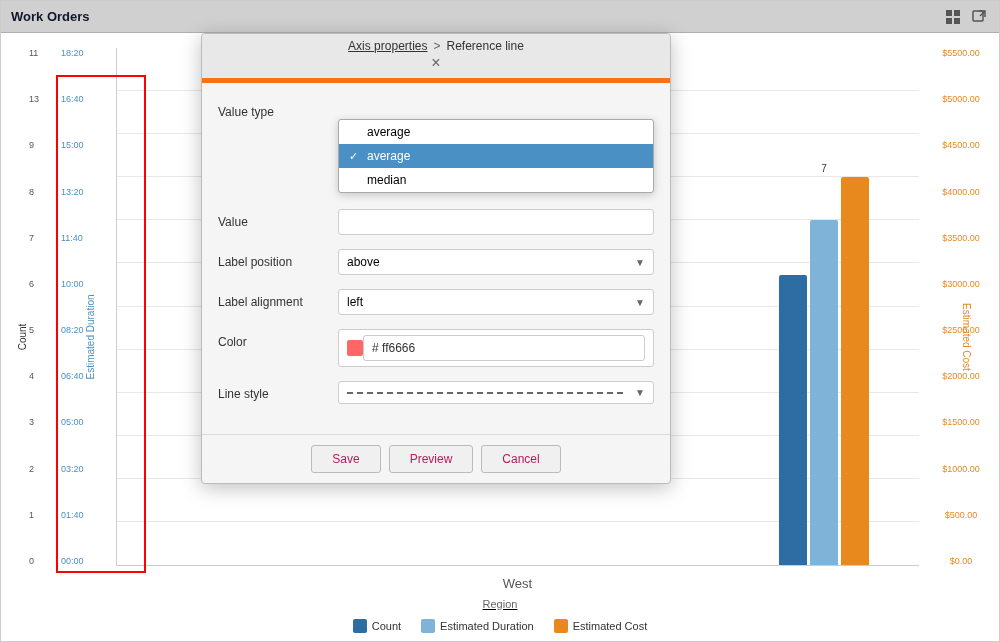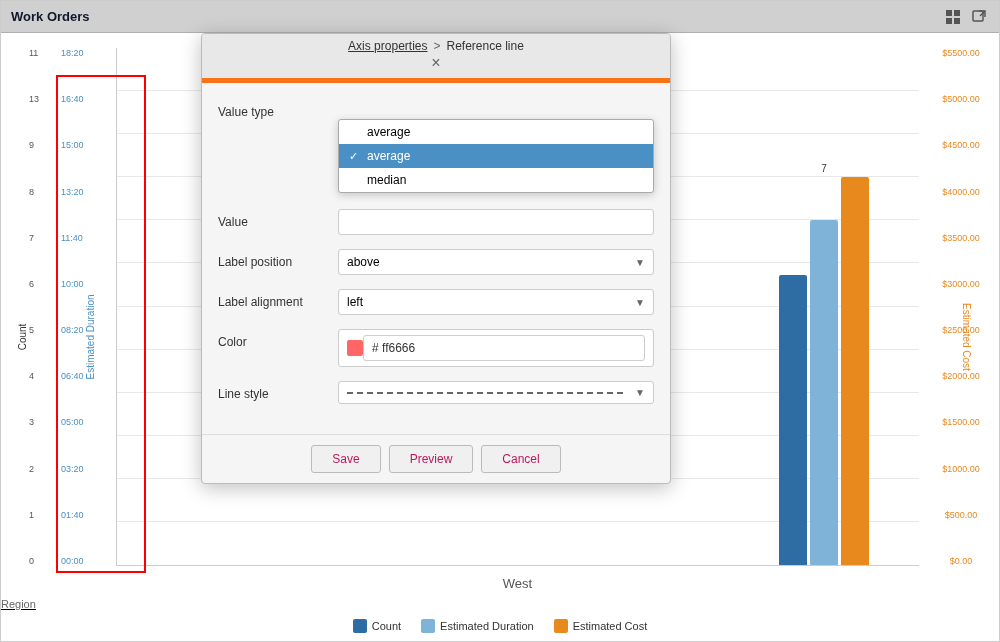--- a/index.html
+++ b/index.html
@@ -406,21 +406,21 @@
       <div class="y-tick-orange">$5000.00</div>
       <div class="y-tick-orange">$5500.00</div>
     </div>
 
     <div style="position:absolute;right:-2px;top:50%;transform:translateY(-50%) rotate(90deg);color:#e8891e;font-size:10px;white-space:nowrap;transform-origin:center center;">Estimated Cost</div>
 
     <div style="position:absolute;bottom:50px;left:115px;right:80px;text-align:center;">
       <span style="font-size:13px;color:#555;margin-top:32px;">West</span>
     </div>
 
-    <div style="position:absolute;bottom:30px;left:0;right:0;text-decoration:underline;">
+    <div style="position:absolute;bottom:30px;left:0;right:0;text-align:center;text-decoration:underline;">
       <span style="font-size:11px;color:#666;">Region</span>
     </div>
 
     <div style="position:absolute;bottom:8px;left:0;right:0;display:flex;align-items:center;justify-content:center;gap:20px;">
       <div class="legend-item">
         <div class="legend-color" style="background:#2e6da4;"></div>
         <span>Count</span>
       </div>
       <div class="legend-item">
         <div class="legend-color" style="background:#7fb3d8;"></div>

